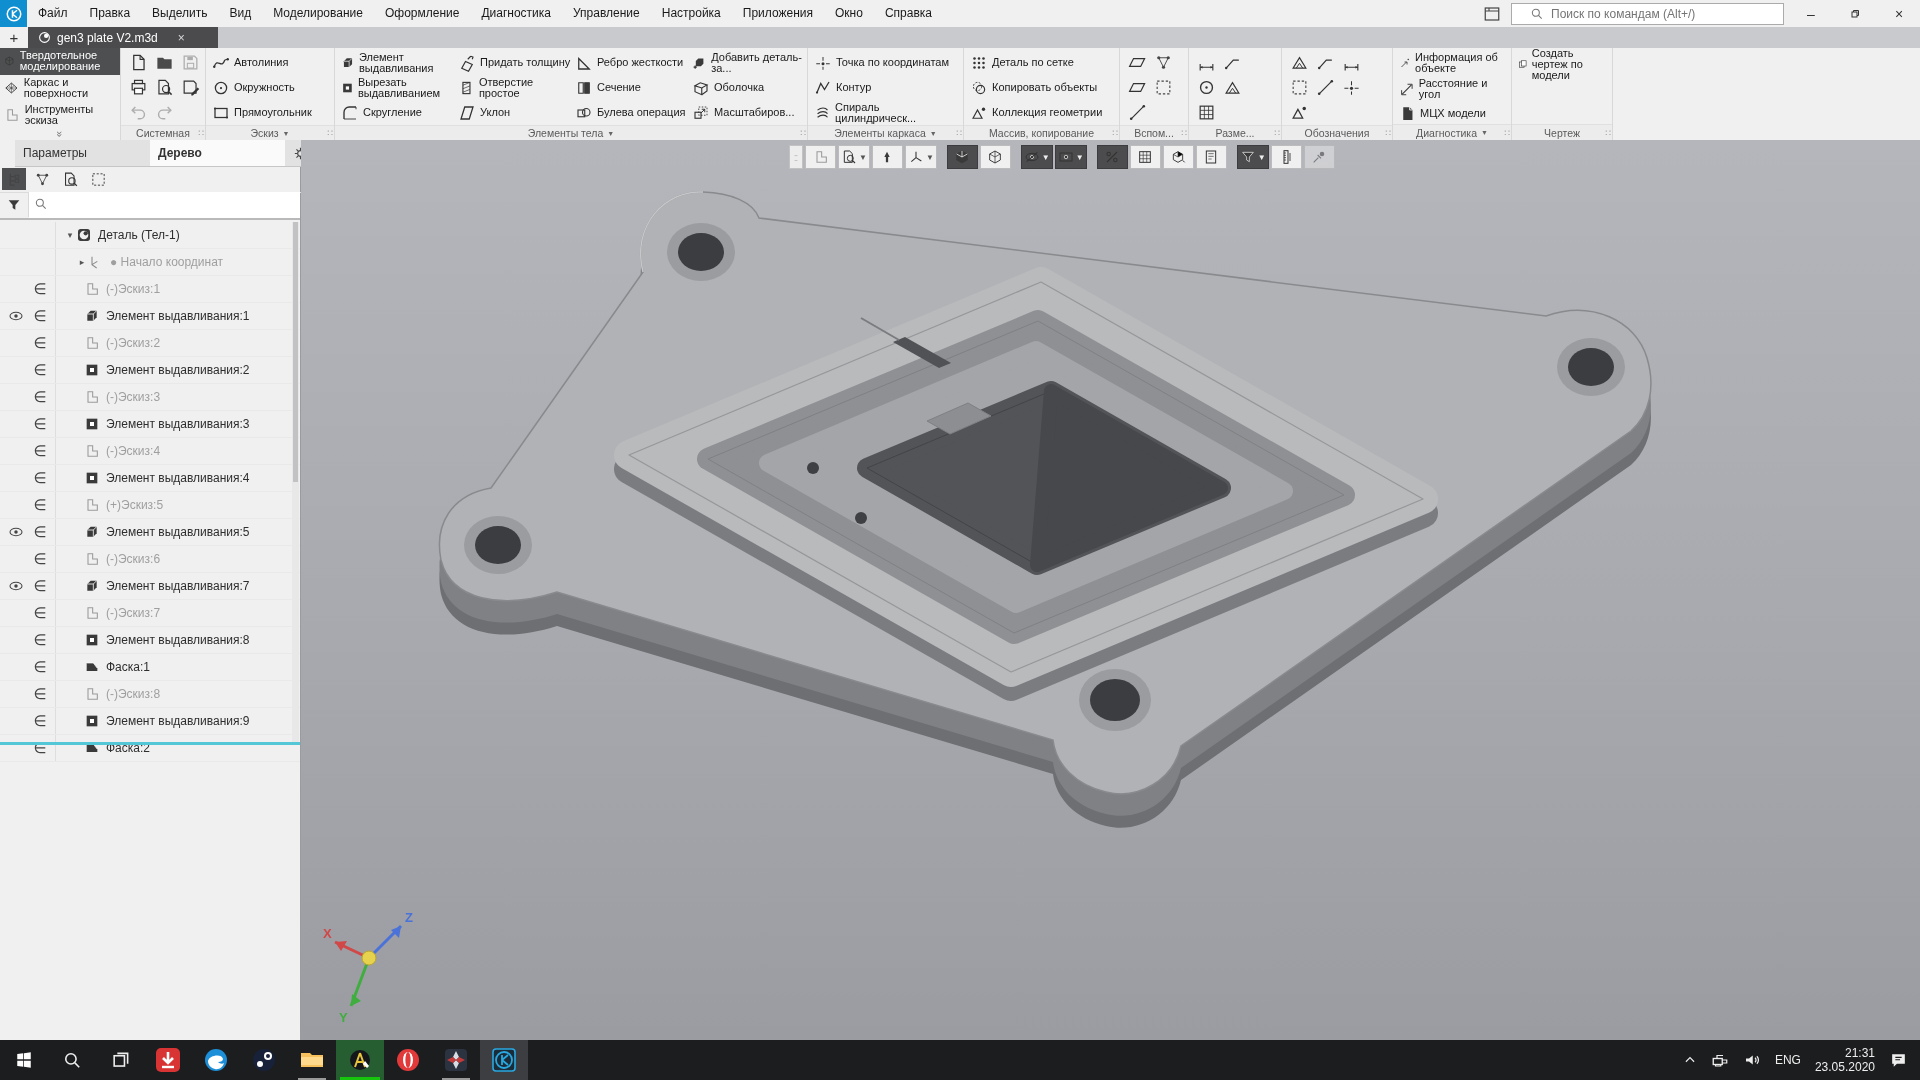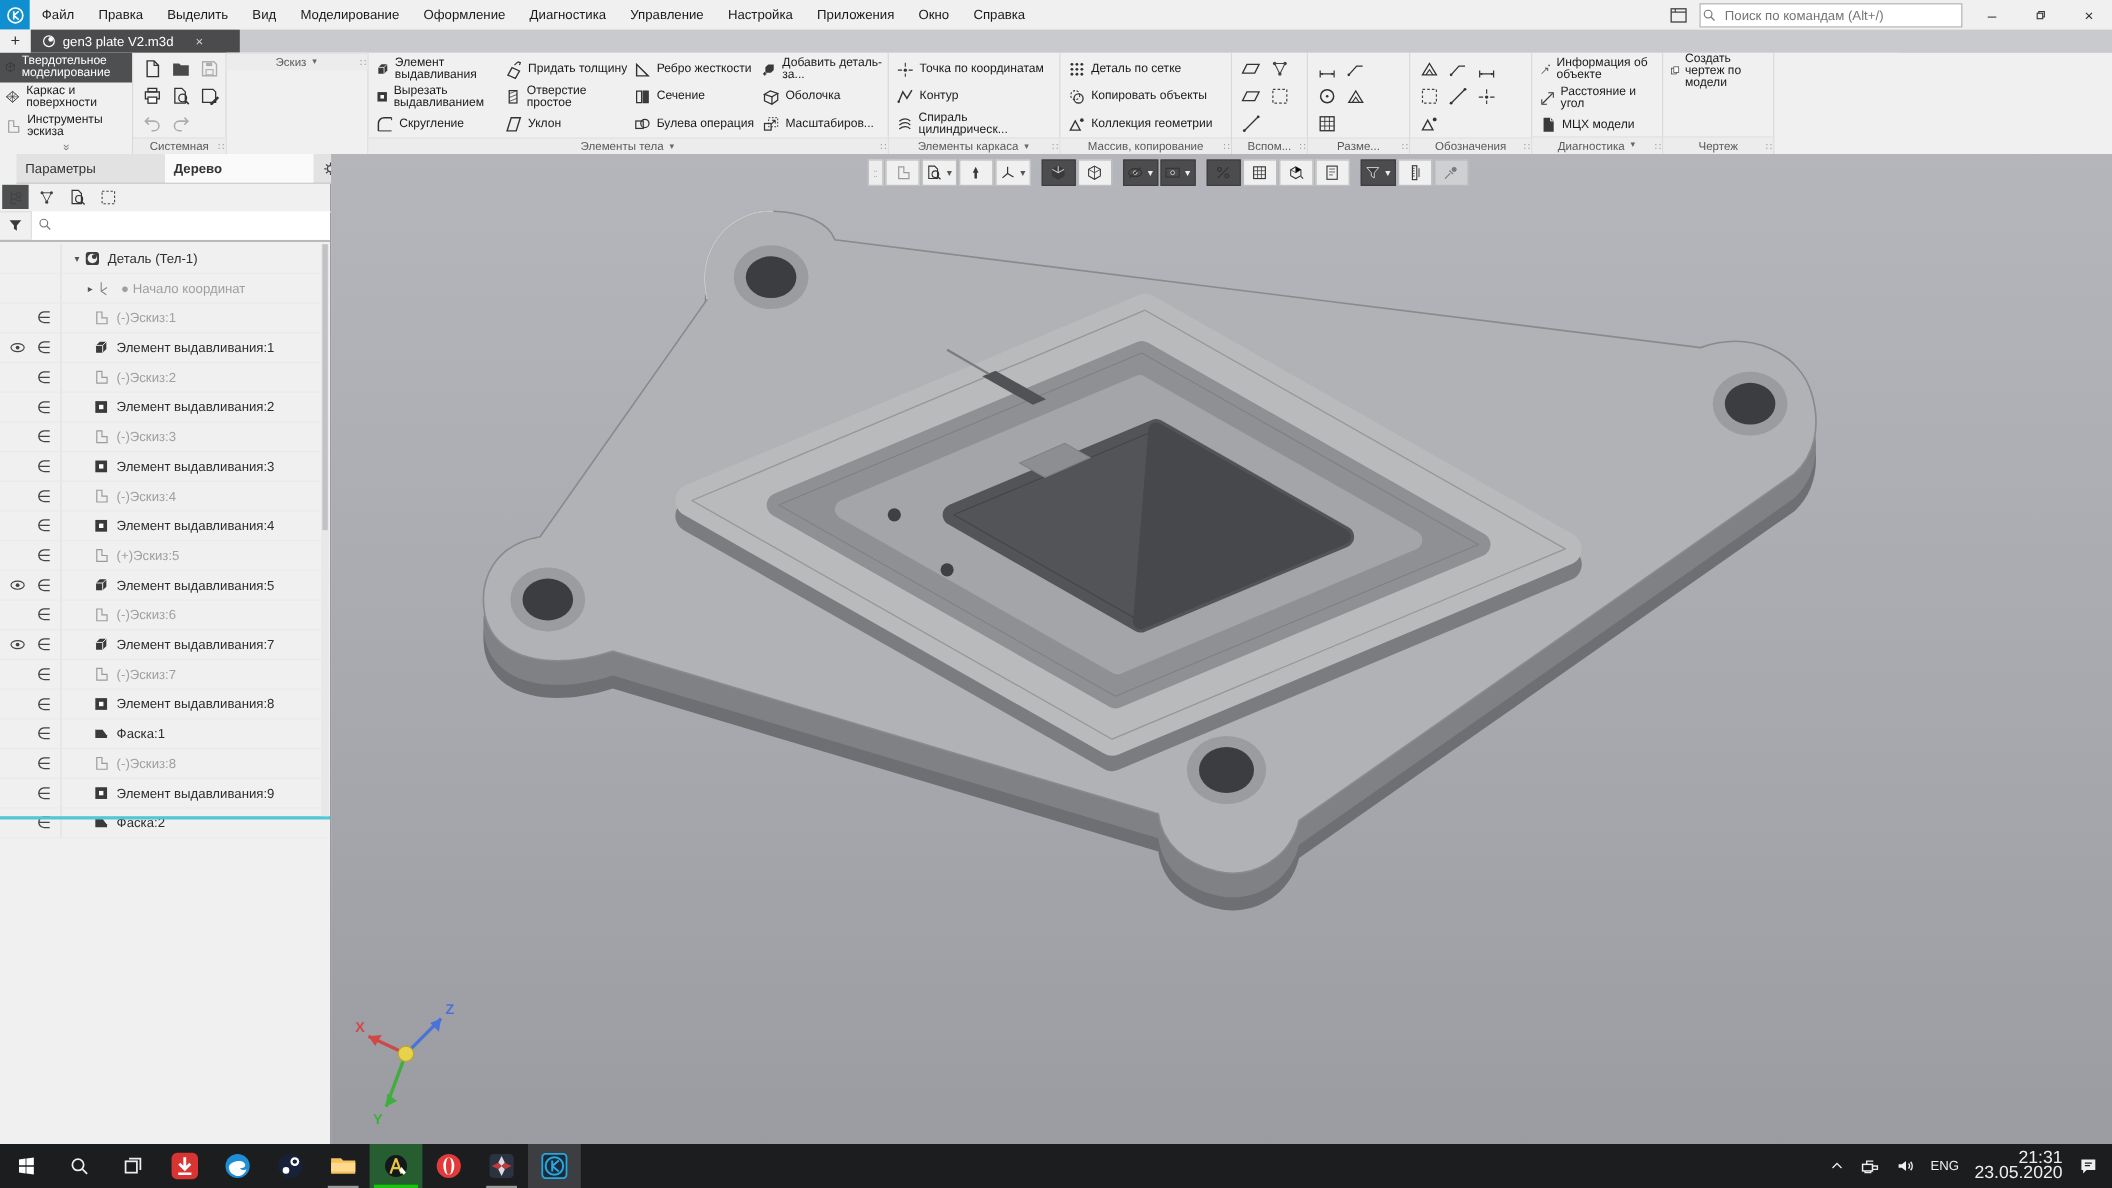--- a/index.html
+++ b/index.html
@@ -6,21 +6,21 @@
   #app{position:relative;width:1920px;height:1080px;overflow:hidden;
        font-family:"Liberation Sans",sans-serif;font-size:12px;color:#1a1a1a;background:#f0f0f0;}
   svg{display:block}
   .ico{flex:0 0 auto}
   
   .menubar{position:absolute;left:0;top:0;width:1920px;height:27px;background:#f0f0f0;
            display:flex;align-items:center;border-bottom:1px solid #e3e3e3;}
   .logo{width:27px;height:27px;background:#0f8fd0;display:flex;align-items:center;justify-content:center;}
   .mi{padding:16px 11px;height:27px;line-height:27px;cursor:default;}
   .mright{margin-left:auto;display:flex;align-items:center;gap:10px;padding-right:4px;}
-  .searchbox{width:235px;height:20px;border:1px solid #ababab;background:#fff;display:flex;align-items:center;padding:0 1px;gap:5px;}
+  .searchbox{width:235px;height:20px;border:1px solid #ababab;background:#fff;display:flex;align-items:center;padding:0 18px;gap:5px;}
   .searchbox input{border:0;outline:0;flex:1;font:12px "Liberation Sans",sans-serif;color:#333;background:transparent}
   .winbtn{width:34px;height:25px;display:flex;align-items:center;justify-content:center;color:#333;font-size:14px;}
   
   .tabbar{position:absolute;left:0;top:27px;width:1920px;height:21px;background:#c9cacd;display:flex;align-items:stretch;}
   .tab-plus{width:28px;background:#f0f0f0;display:flex;align-items:center;justify-content:center;font-size:15px;color:#333;}
   .doctab{background:#4b4b4d;color:#fff;display:flex;align-items:center;gap:6px;padding:0 10px;min-width:170px;}
   .doctab .x{margin-left:14px;color:#d7d7d7;font-size:12px}
   
   .ribbon{position:absolute;left:0;top:48px;width:1726px;height:92px;background:#f0f0f0;display:flex;border-bottom:1px solid #c9c9c9;}
   .rsec{display:flex;flex-direction:column;border-right:1px solid #d8d8d8;}
@@ -81,21 +81,21 @@
   .vgap{width:6px}
   .triad{position:absolute;left:20px;top:766px;}
   .triad text{font:bold 13px "Liberation Sans",sans-serif}
   
   .taskbar{position:absolute;left:0;top:1040px;width:1920px;height:40px;background:#1c1d1f;display:flex;align-items:center;color:#eee;}
   .tslot{width:48px;height:40px;display:flex;align-items:center;justify-content:center;position:relative;}
   .tslot .bar{position:absolute;bottom:0;left:10px;width:28px;height:2px;background:#9a9a9a;}
   .tslot .bar.green{background:#16c60c;height:3px;left:4px;width:40px;}
   .tslot.activeapp{background:#3d3e42;}
   .tray{margin-left:auto;display:flex;align-items:center;gap:14px;padding-right:12px;}
-  .clock{text-align:right;font-size:16px;line-height:14px;}
+  .clock{text-align:right;font-size:12px;line-height:14px;}
 </style>
 </head>
 <body>
 
 <svg width="0" height="0" style="position:absolute">
   <defs>
     <g id="s-doc">
         <path d="M6 3h8l5 5v13H6z" fill="none" stroke="#333" stroke-width="1.6"></path>
         <path d="M14 3v5h5" fill="none" stroke="#333" stroke-width="1.4"></path>
       </g>
@@ -476,20 +476,42 @@
             </svg>
       </div>
         </div>
       <div class="rlabel">
           <span>Системная</span>
           <span class="handle">∷</span>
         </div>
     </div>
 
     <div class="rsec" style="width:128px">
+      <div class="rbody">
+          <div class="tcol">
+        <div class="rtool">
+              <svg width="18" height="18" viewBox="0 0 24 24">
+                <use href="#s-autoline"></use>
+              </svg>
+              <span>Автолиния</span>
+            </div>
+        <div class="rtool">
+              <svg width="18" height="18" viewBox="0 0 24 24">
+                <use href="#s-circle"></use>
+              </svg>
+              <span>Окружность</span>
+            </div>
+        <div class="rtool">
+              <svg width="18" height="18" viewBox="0 0 24 24">
+                <use href="#s-rect"></use>
+              </svg>
+              <span>Прямоугольник</span>
+            </div>
+      </div>
+        </div>
       <div class="rlabel">
           <span>Эскиз</span>
           <span style="font-size:7px;color:#666">▼</span>
           <span class="handle">∷</span>
         </div>
     </div>
 
     <div class="rsec" style="width:472px">
       <div class="rbody">
           <div class="tgrid4">

